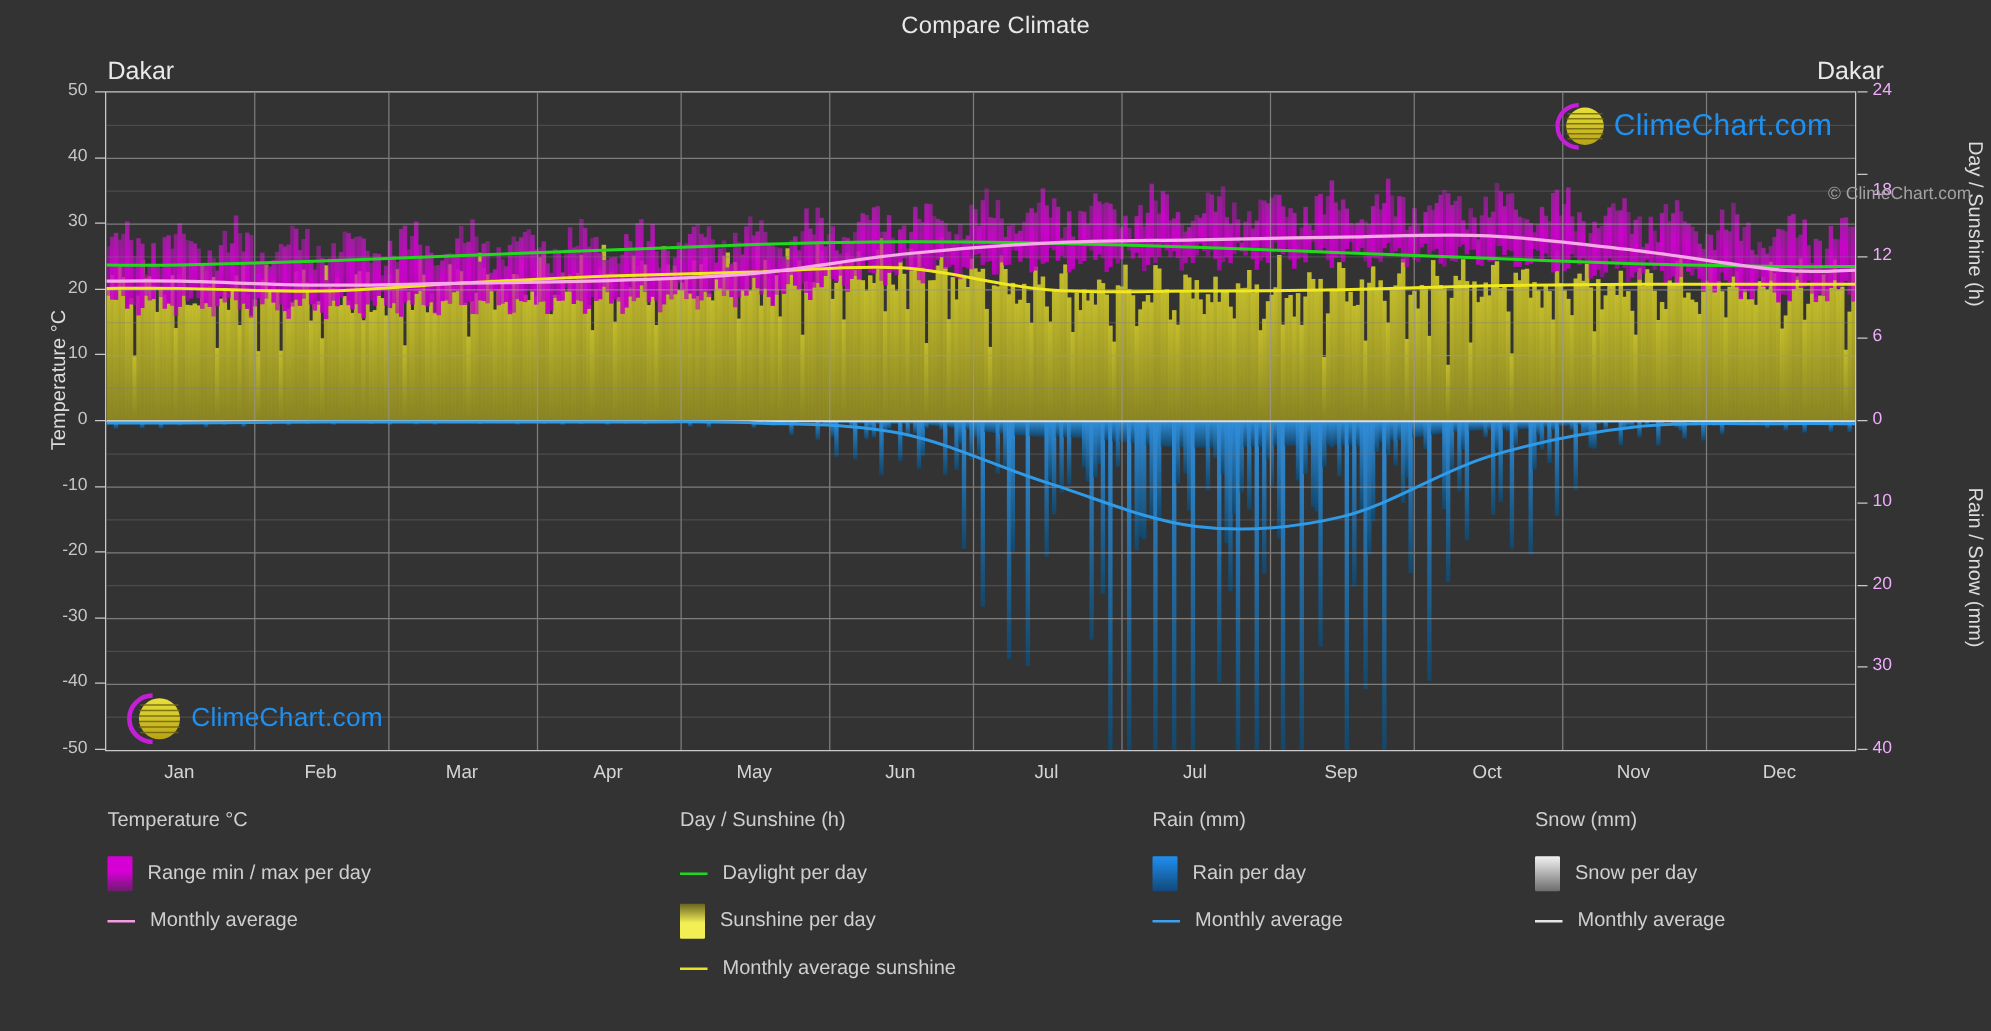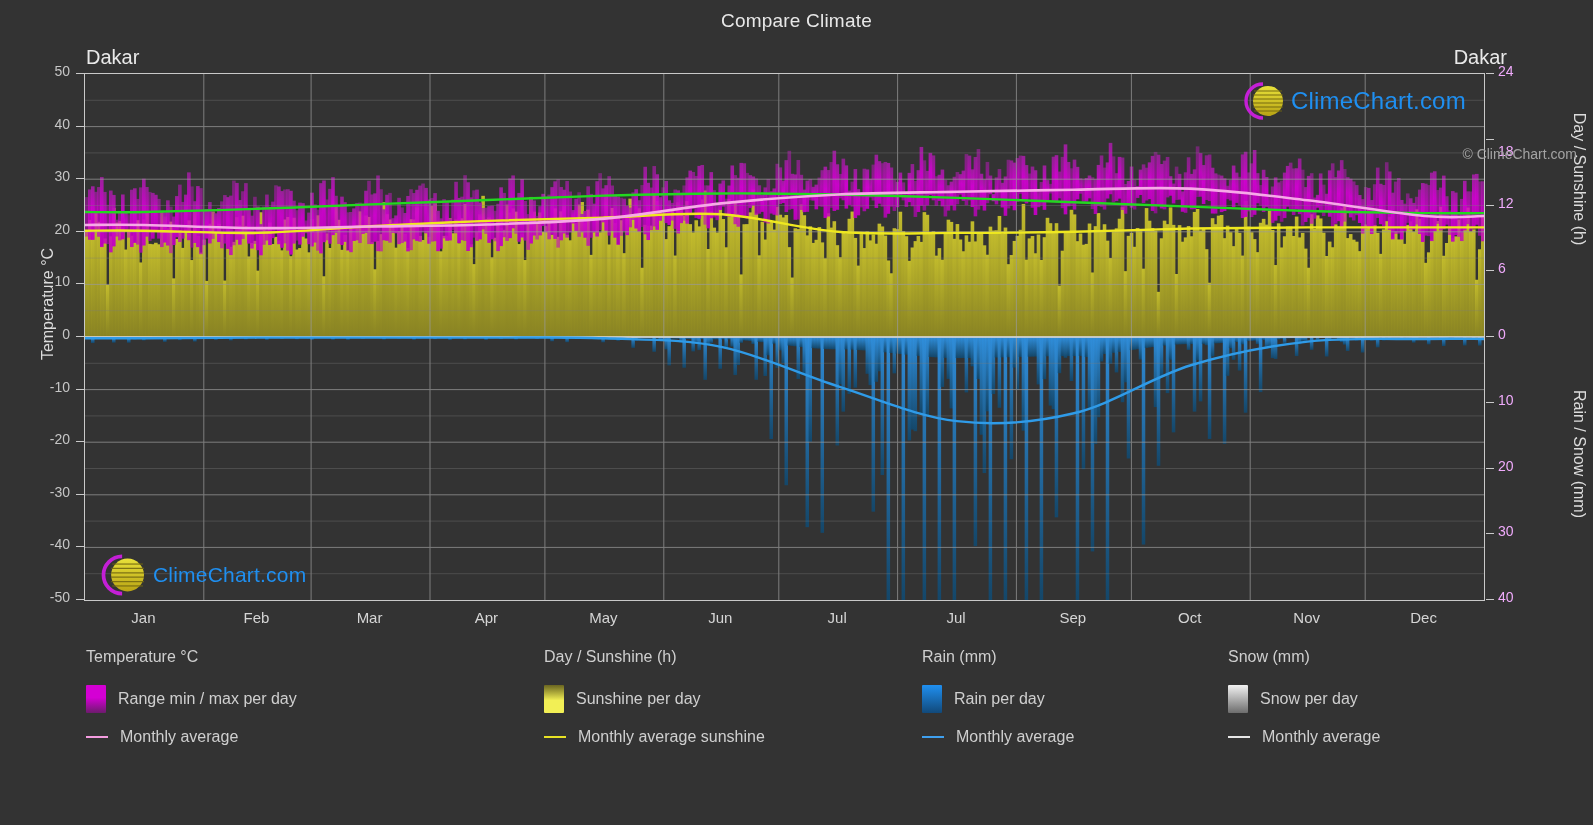--- a/index.html
+++ b/index.html
@@ -1547,20 +1547,24 @@
           <div class="lgtext">Range min / max per day</div>
         </div>
         <div class="lgrow">
           <div class="sw-line" style="border-top-color: rgb(244, 156, 224);"></div>
           <div class="lgtext">Monthly average</div>
         </div>
       </div>
       <div class="lgcol" style="left: 544px;">
         <div class="lgtitle">Day / Sunshine (h)</div>
         <div class="lgrow">
+          <div class="sw-line" style="border-top-color: rgb(34, 216, 31);"></div>
+          <div class="lgtext">Daylight per day</div>
+        </div>
+        <div class="lgrow">
           <div class="sw-box" style="background: linear-gradient(rgb(106, 101, 32) 0%, rgb(242, 239, 85) 55%, rgb(242, 239, 85) 100%);"></div>
           <div class="lgtext">Sunshine per day</div>
         </div>
         <div class="lgrow">
           <div class="sw-line" style="border-top-color: rgb(232, 226, 36);"></div>
           <div class="lgtext">Monthly average sunshine</div>
         </div>
       </div>
       <div class="lgcol" style="left: 922px;">
         <div class="lgtitle">Rain (mm)</div>

